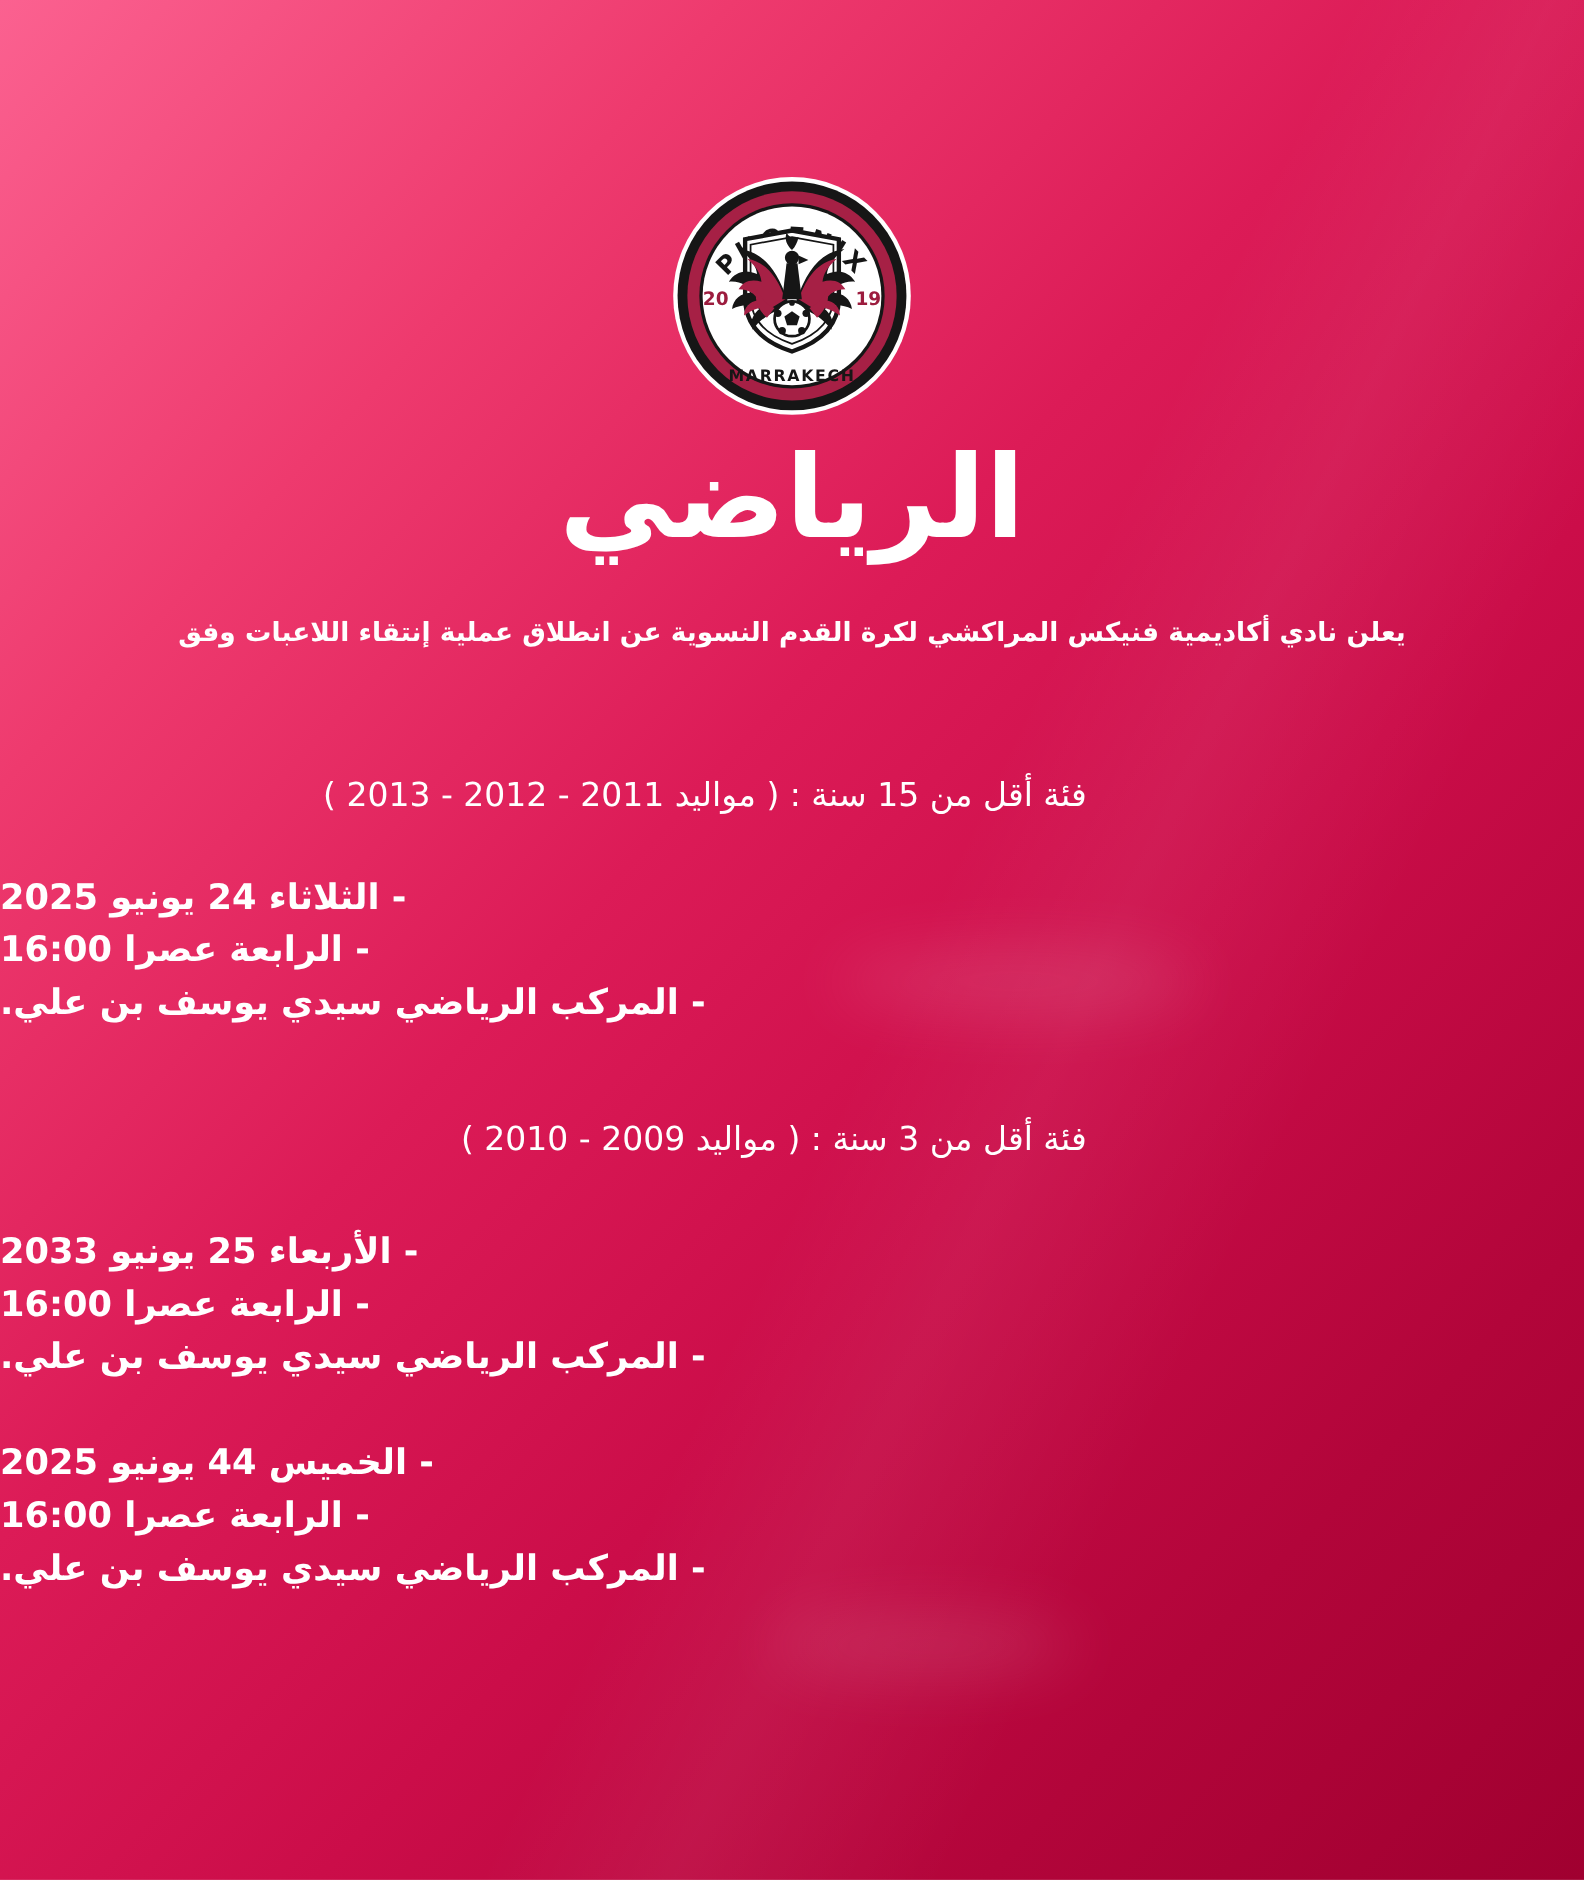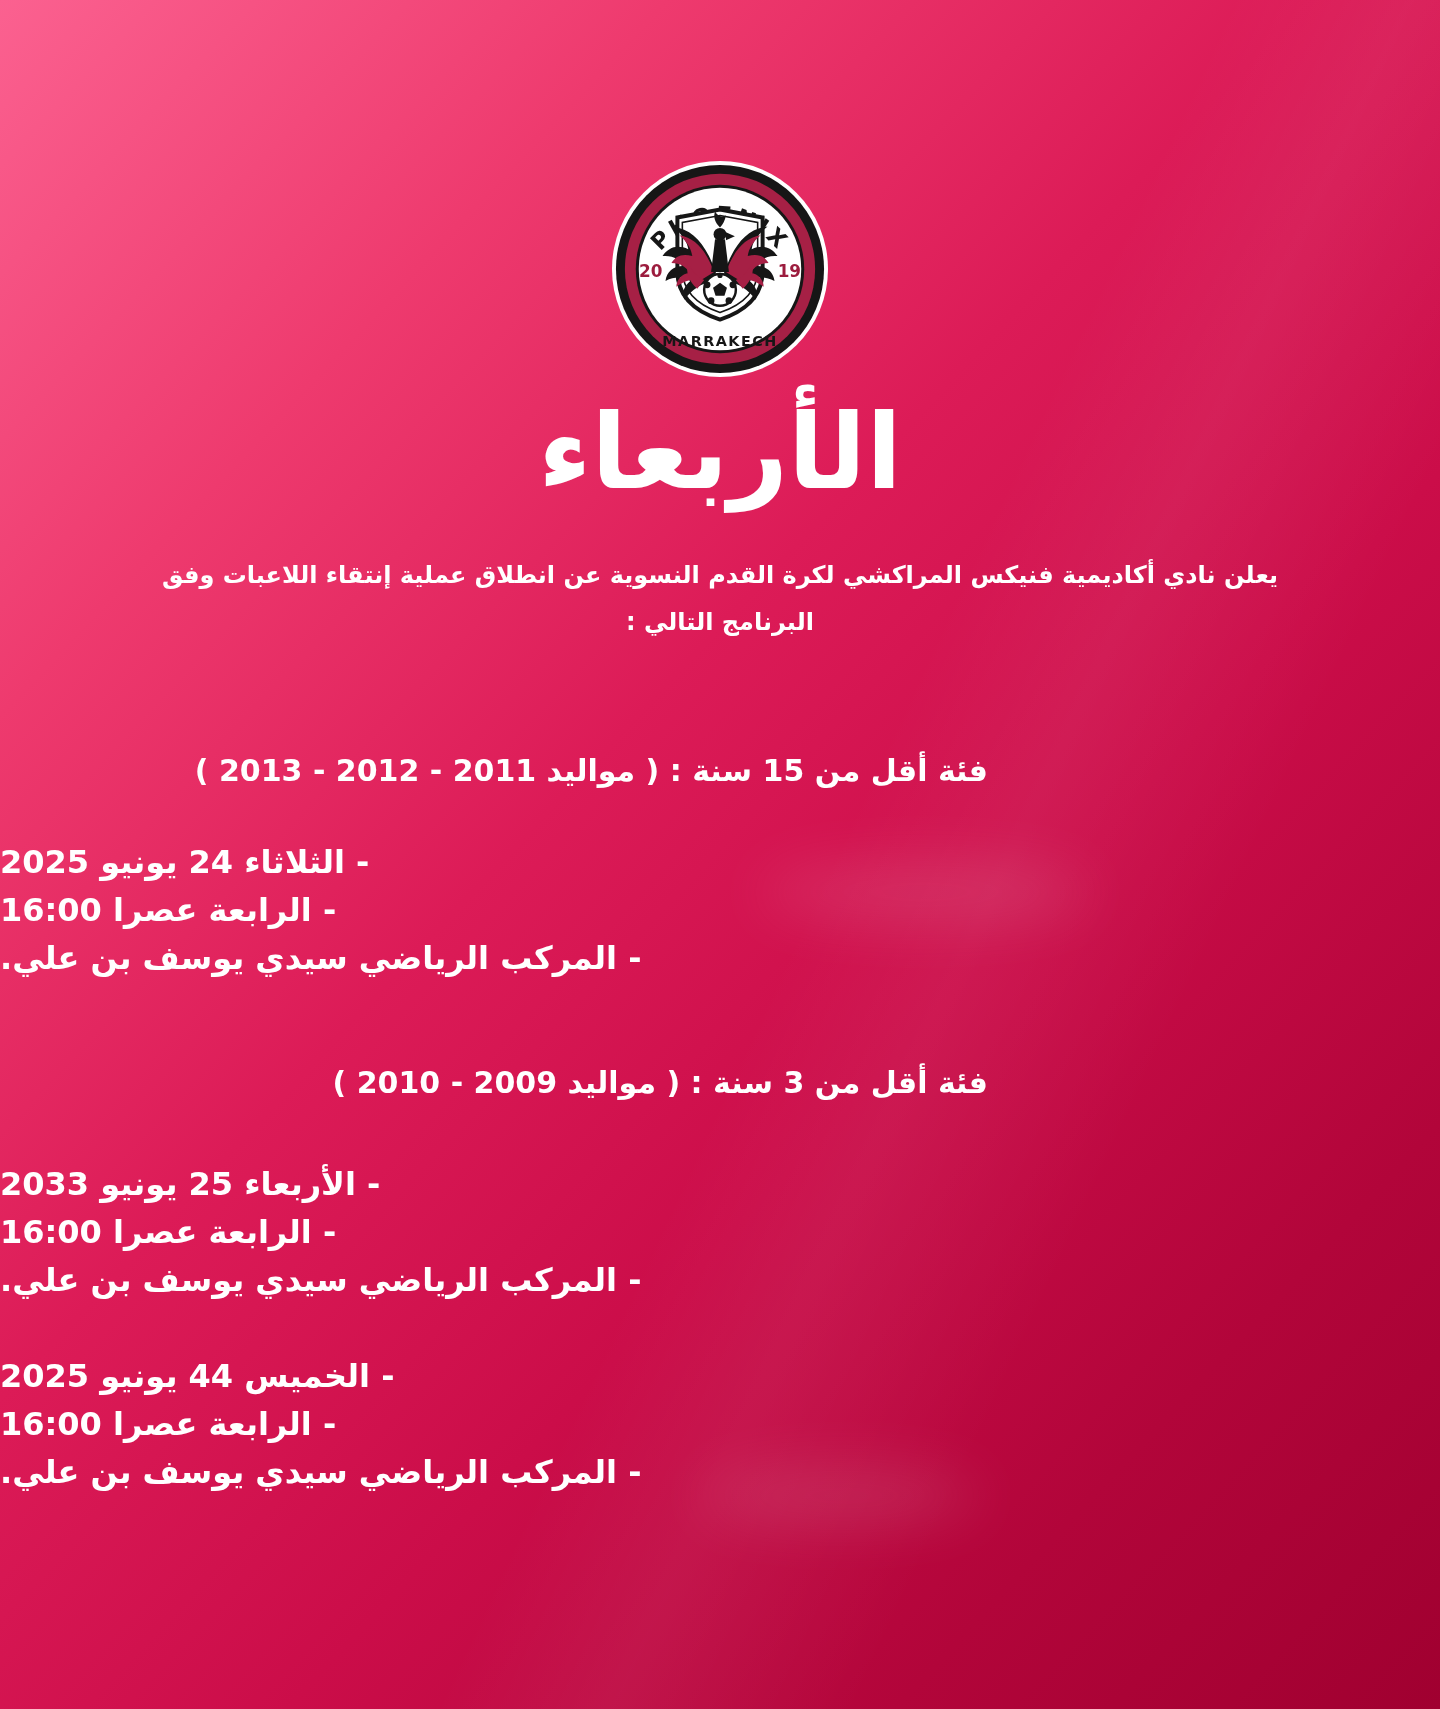--- a/index.html
+++ b/index.html
@@ -32,21 +32,21 @@
     margin:42px 90px 0;
     text-align:center;
     font-size:24px;
     font-weight:bold;
     line-height:47px;
   }
   .category{
     margin:0 452px 0 0;
     text-align:right;
     font-size:30px;
-    font-weight:bold;
+    font-weight:normal;
     line-height:42px;
   }
   .cat-1{margin-top:104px;}
   .cat-2{margin-top:80px;}
   .cat-3{margin-top:36px;}
   .schedule{
     margin:0 240px 0 0;
     text-align:left;
     font-size:32px;
     font-weight:bold;
@@ -110,25 +110,24 @@
         <circle cx="123" cy="126" r="3.4" fill="#161616"></circle>
         <circle cx="101" cy="142" r="3.4" fill="#161616"></circle>
         <circle cx="119" cy="142" r="3.4" fill="#161616"></circle>
         <circle cx="110" cy="116.5" r="2.6" fill="#161616"></circle>
       </g>
 
       <text x="110" y="188" text-anchor="middle" font-family="'DejaVu Sans',sans-serif" font-size="14.5" font-weight="bold" letter-spacing="1.5" fill="#161616">MARRAKECH</text>
     </svg>
   </div>
 
-  <h1 class="title" dir="rtl">الأربعاء</h1>
+  <h1 class="title" dir="rtl">الرياضي</h1>
 
   <div class="intro" dir="rtl">
     <div>يعلن نادي أكاديمية فنيكس المراكشي لكرة القدم النسوية عن انطلاق عملية إنتقاء اللاعبات وفق</div>
-    <div>البرنامج التالي :</div>
   </div>
 
   <div class="category cat-1" dir="rtl">فئة أقل من 15 سنة : ( مواليد 2011 - 2012 - 2013 )</div>
   <div class="schedule sched-1" dir="rtl">
     <div>- الثلاثاء 24 يونيو 2025</div>
     <div>- الرابعة عصرا 16:00</div>
     <div>- المركب الرياضي سيدي يوسف بن علي.</div>
   </div>
 
   <div class="category cat-2" dir="rtl">فئة أقل من 3 سنة : ( مواليد 2009 - 2010 )</div>

